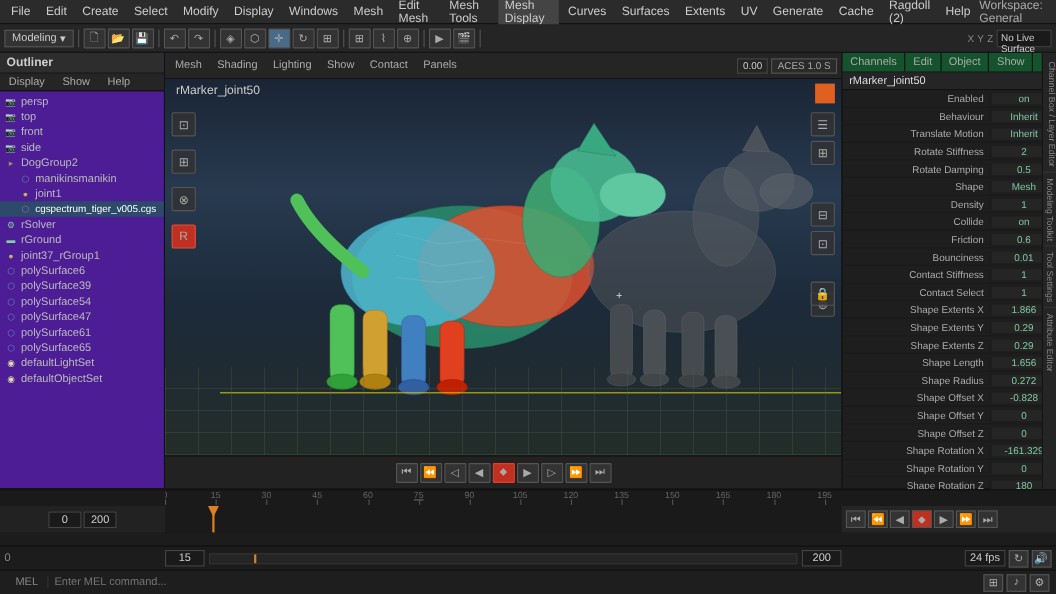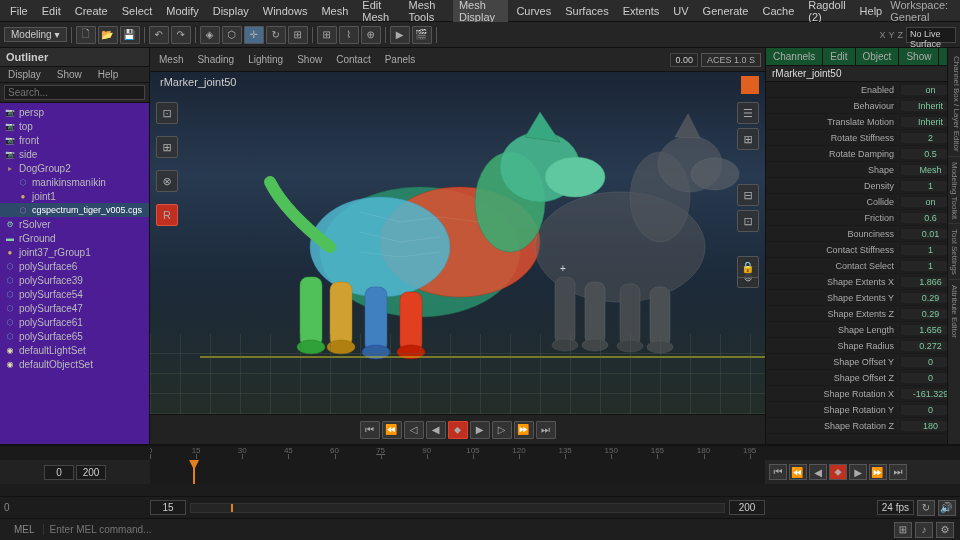--- a/index.html
+++ b/index.html
@@ -499,23 +499,20 @@
 
   <div id="content-row">
 
     <div id="outliner">
       <div id="outliner-header">Outliner</div>
       <div id="outliner-tabs">
         <span class="ol-tab">Display</span>
         <span class="ol-tab">Show</span>
         <span class="ol-tab">Help</span>
       </div>
-      <div id="outliner-search">
-        <input type="text" placeholder="Search..." style="">
-      </div>
       <div id="outliner-tree">
         <div class="tree-item">
           <span class="tree-icon" style="color:#6a9;font-size:8px;">📷</span>
           <span>persp</span>
         </div>
         <div class="tree-item">
           <span class="tree-icon" style="color:#6a9;font-size:8px;">📷</span>
           <span>top</span>
         </div>
         <div class="tree-item">
@@ -778,20 +775,24 @@
     <span class="channel-name">Shape Extents Z</span>
     <span class="channel-value">0.29</span>
   </div>
           <div class="channel-row">
     <span class="channel-name">Shape Length</span>
     <span class="channel-value">1.656</span>
   </div>
           <div class="channel-row">
     <span class="channel-name">Shape Radius</span>
     <span class="channel-value">0.272</span>
+  </div>
+          <div class="channel-row">
+    <span class="channel-name">Shape Offset X</span>
+    <span class="channel-value">-0.828</span>
   </div>
           <div class="channel-row">
     <span class="channel-name">Shape Offset Y</span>
     <span class="channel-value">0</span>
   </div>
           <div class="channel-row">
     <span class="channel-name">Shape Offset Z</span>
     <span class="channel-value">0</span>
   </div>
           <div class="channel-row">

